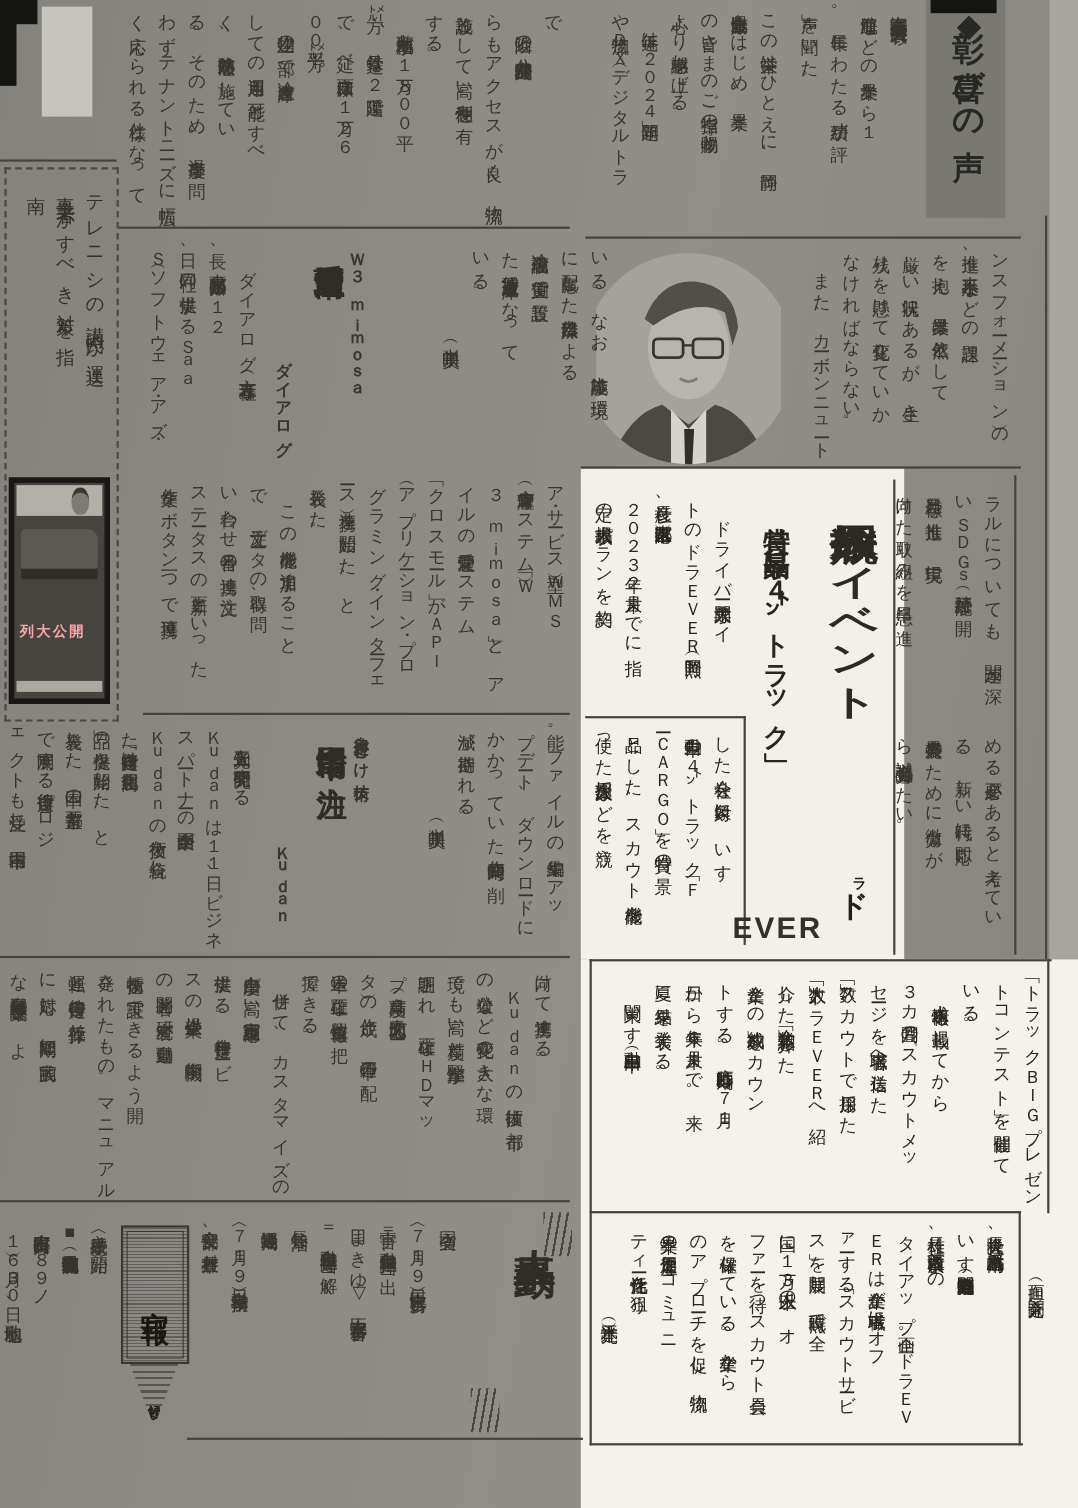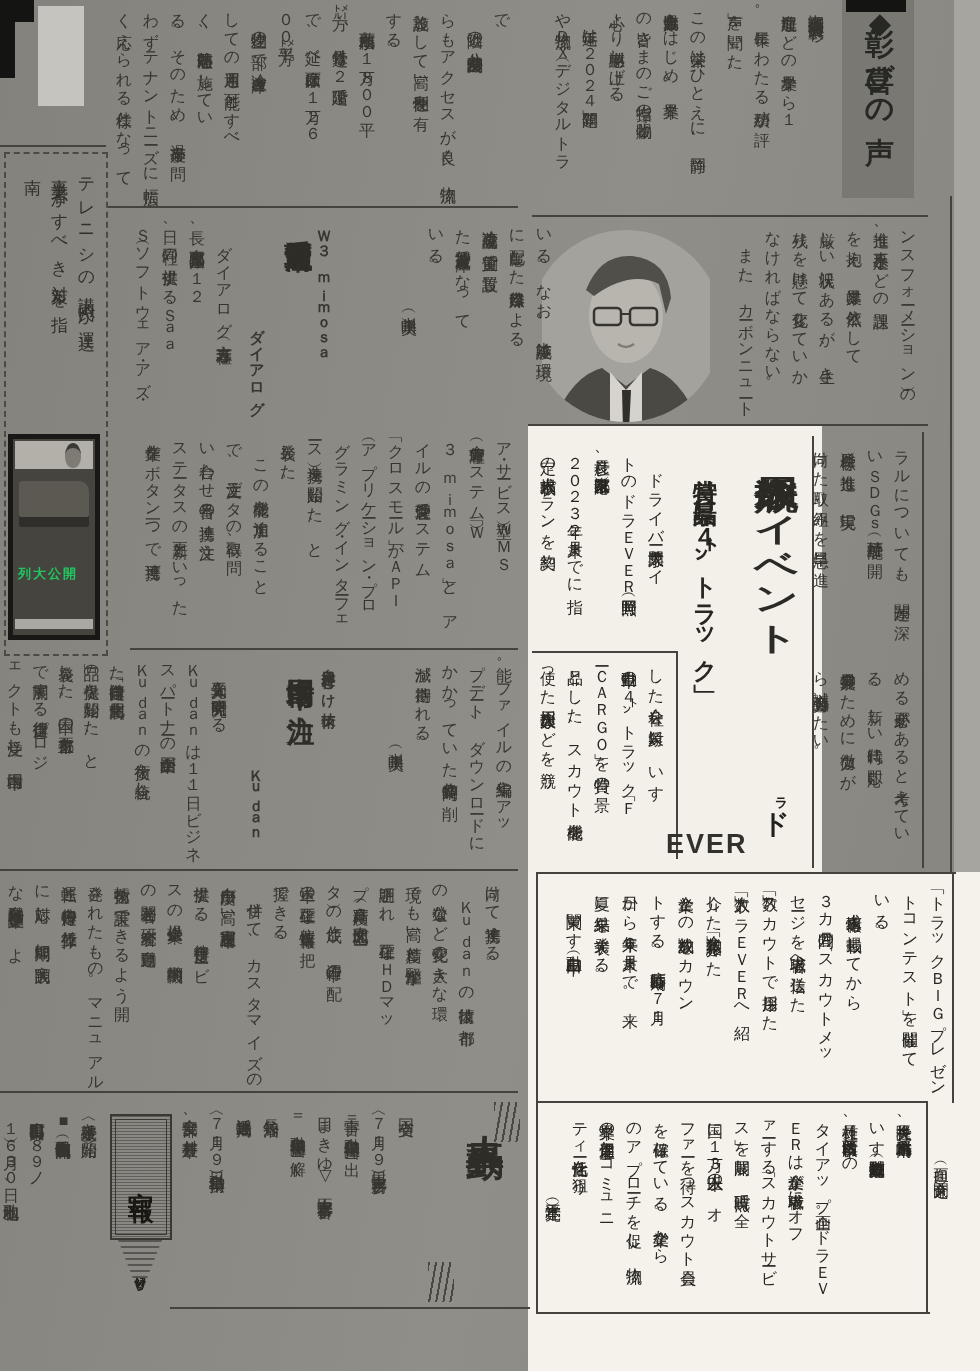--- a/index.html
+++ b/index.html
@@ -16,21 +16,21 @@
   .rule{position:absolute;background:#45433e;}
   .whitebg{position:absolute;background:#f2f0e9;}
   .hdrbox{position:absolute;left:842px;top:0;width:72px;height:198px;background:#7a7872;}
   .hdrbox .t{position:absolute;left:18px;top:4px;writing-mode:vertical-rl;text-orientation:upright;
              font-size:29px;font-weight:bold;color:#272723;letter-spacing:2px;}
   .dashedbox{position:absolute;left:4px;top:152px;width:100px;height:500px;border:2px dashed #4b4a45;}
   .photoA{position:absolute;left:8px;top:434px;width:92px;height:206px;background:#45443f;border:5px solid #191816;box-sizing:border-box;}
   .photoA .spk{position:absolute;left:2px;top:2px;right:2px;height:28px;background:#b2b0a8;}
   .photoA .face{position:absolute;right:14px;top:4px;width:16px;height:20px;border-radius:50% 50% 45% 45%;background:#7d7b74;border-top:5px solid #3a3934;}
   .photoA .truck{position:absolute;left:6px;top:42px;width:70px;height:46px;background:#5b5952;border-radius:4px 10px 2px 2px;box-shadow:inset 0 -10px 0 #2f2e2a;}
-  .photoA .cap{position:absolute;left:5px;top:126px;font-size:13px;letter-spacing:2px;color:#22c55e;font-weight:bold;font-family:"Liberation Sans",sans-serif;}
+  .photoA .cap{position:absolute;left:5px;top:126px;font-size:13px;letter-spacing:2px;color:#fca5a5;font-weight:bold;font-family:"Liberation Sans",sans-serif;}
   .photoA .strip{position:absolute;left:2px;bottom:6px;right:2px;height:10px;background:#aaa8a0;}
   .brand{position:absolute;left:664px;top:796px;width:126px;height:64px;color:#21201b;}
   .brand .ra{position:absolute;right:2px;top:-2px;font-size:13px;font-weight:bold;}
   .brand .d{position:absolute;right:0px;top:10px;font-size:27px;font-weight:bold;}
   .brand .ev{position:absolute;left:2px;bottom:0px;font-size:27px;font-weight:bold;letter-spacing:2px;
              font-family:"Liberation Sans","DejaVu Sans",sans-serif;color:#32312b;}
   .fthl{transform:scaleY(.72);transform-origin:top center;color:#2b2a24;}
   .jjhl{transform:scaleY(.92);transform-origin:top center;color:#2e2d28;}
   .orn{position:absolute;background:repeating-linear-gradient(100deg,#4a4842 0 2px,transparent 2px 7px);}
   .kanpobox{position:absolute;left:110px;top:1114px;width:58px;height:122px;border:2px solid #3a3833;

